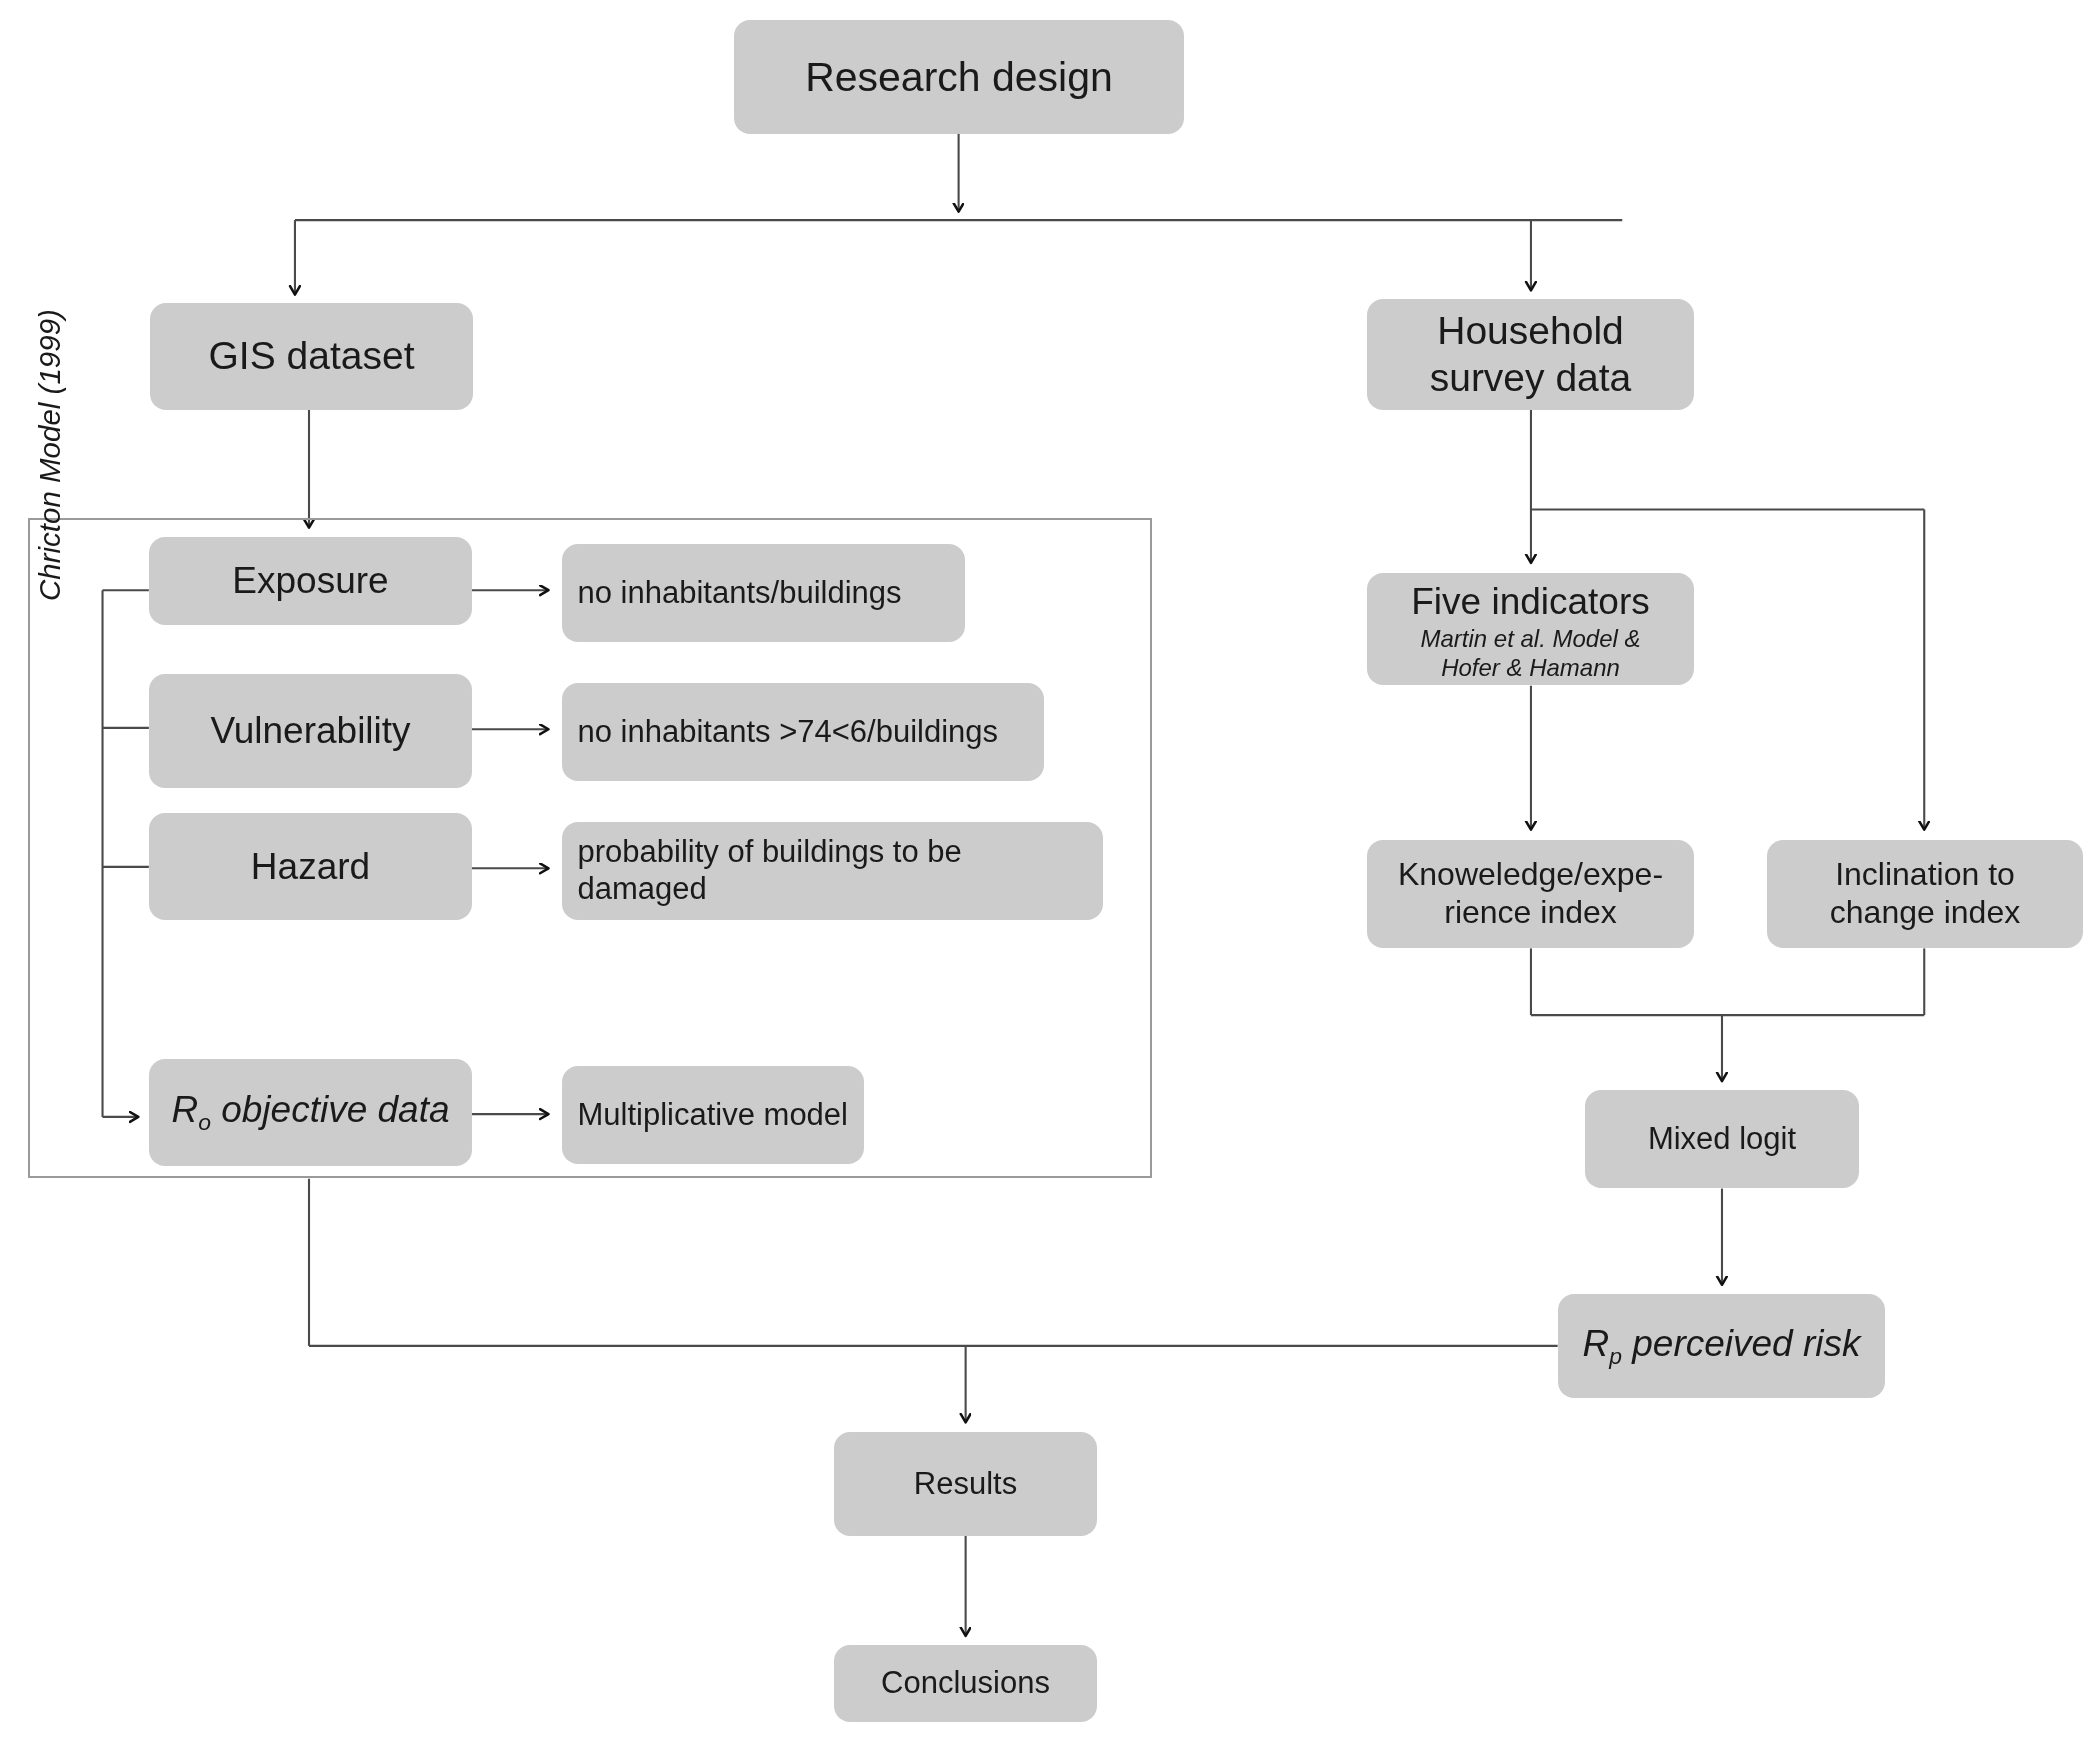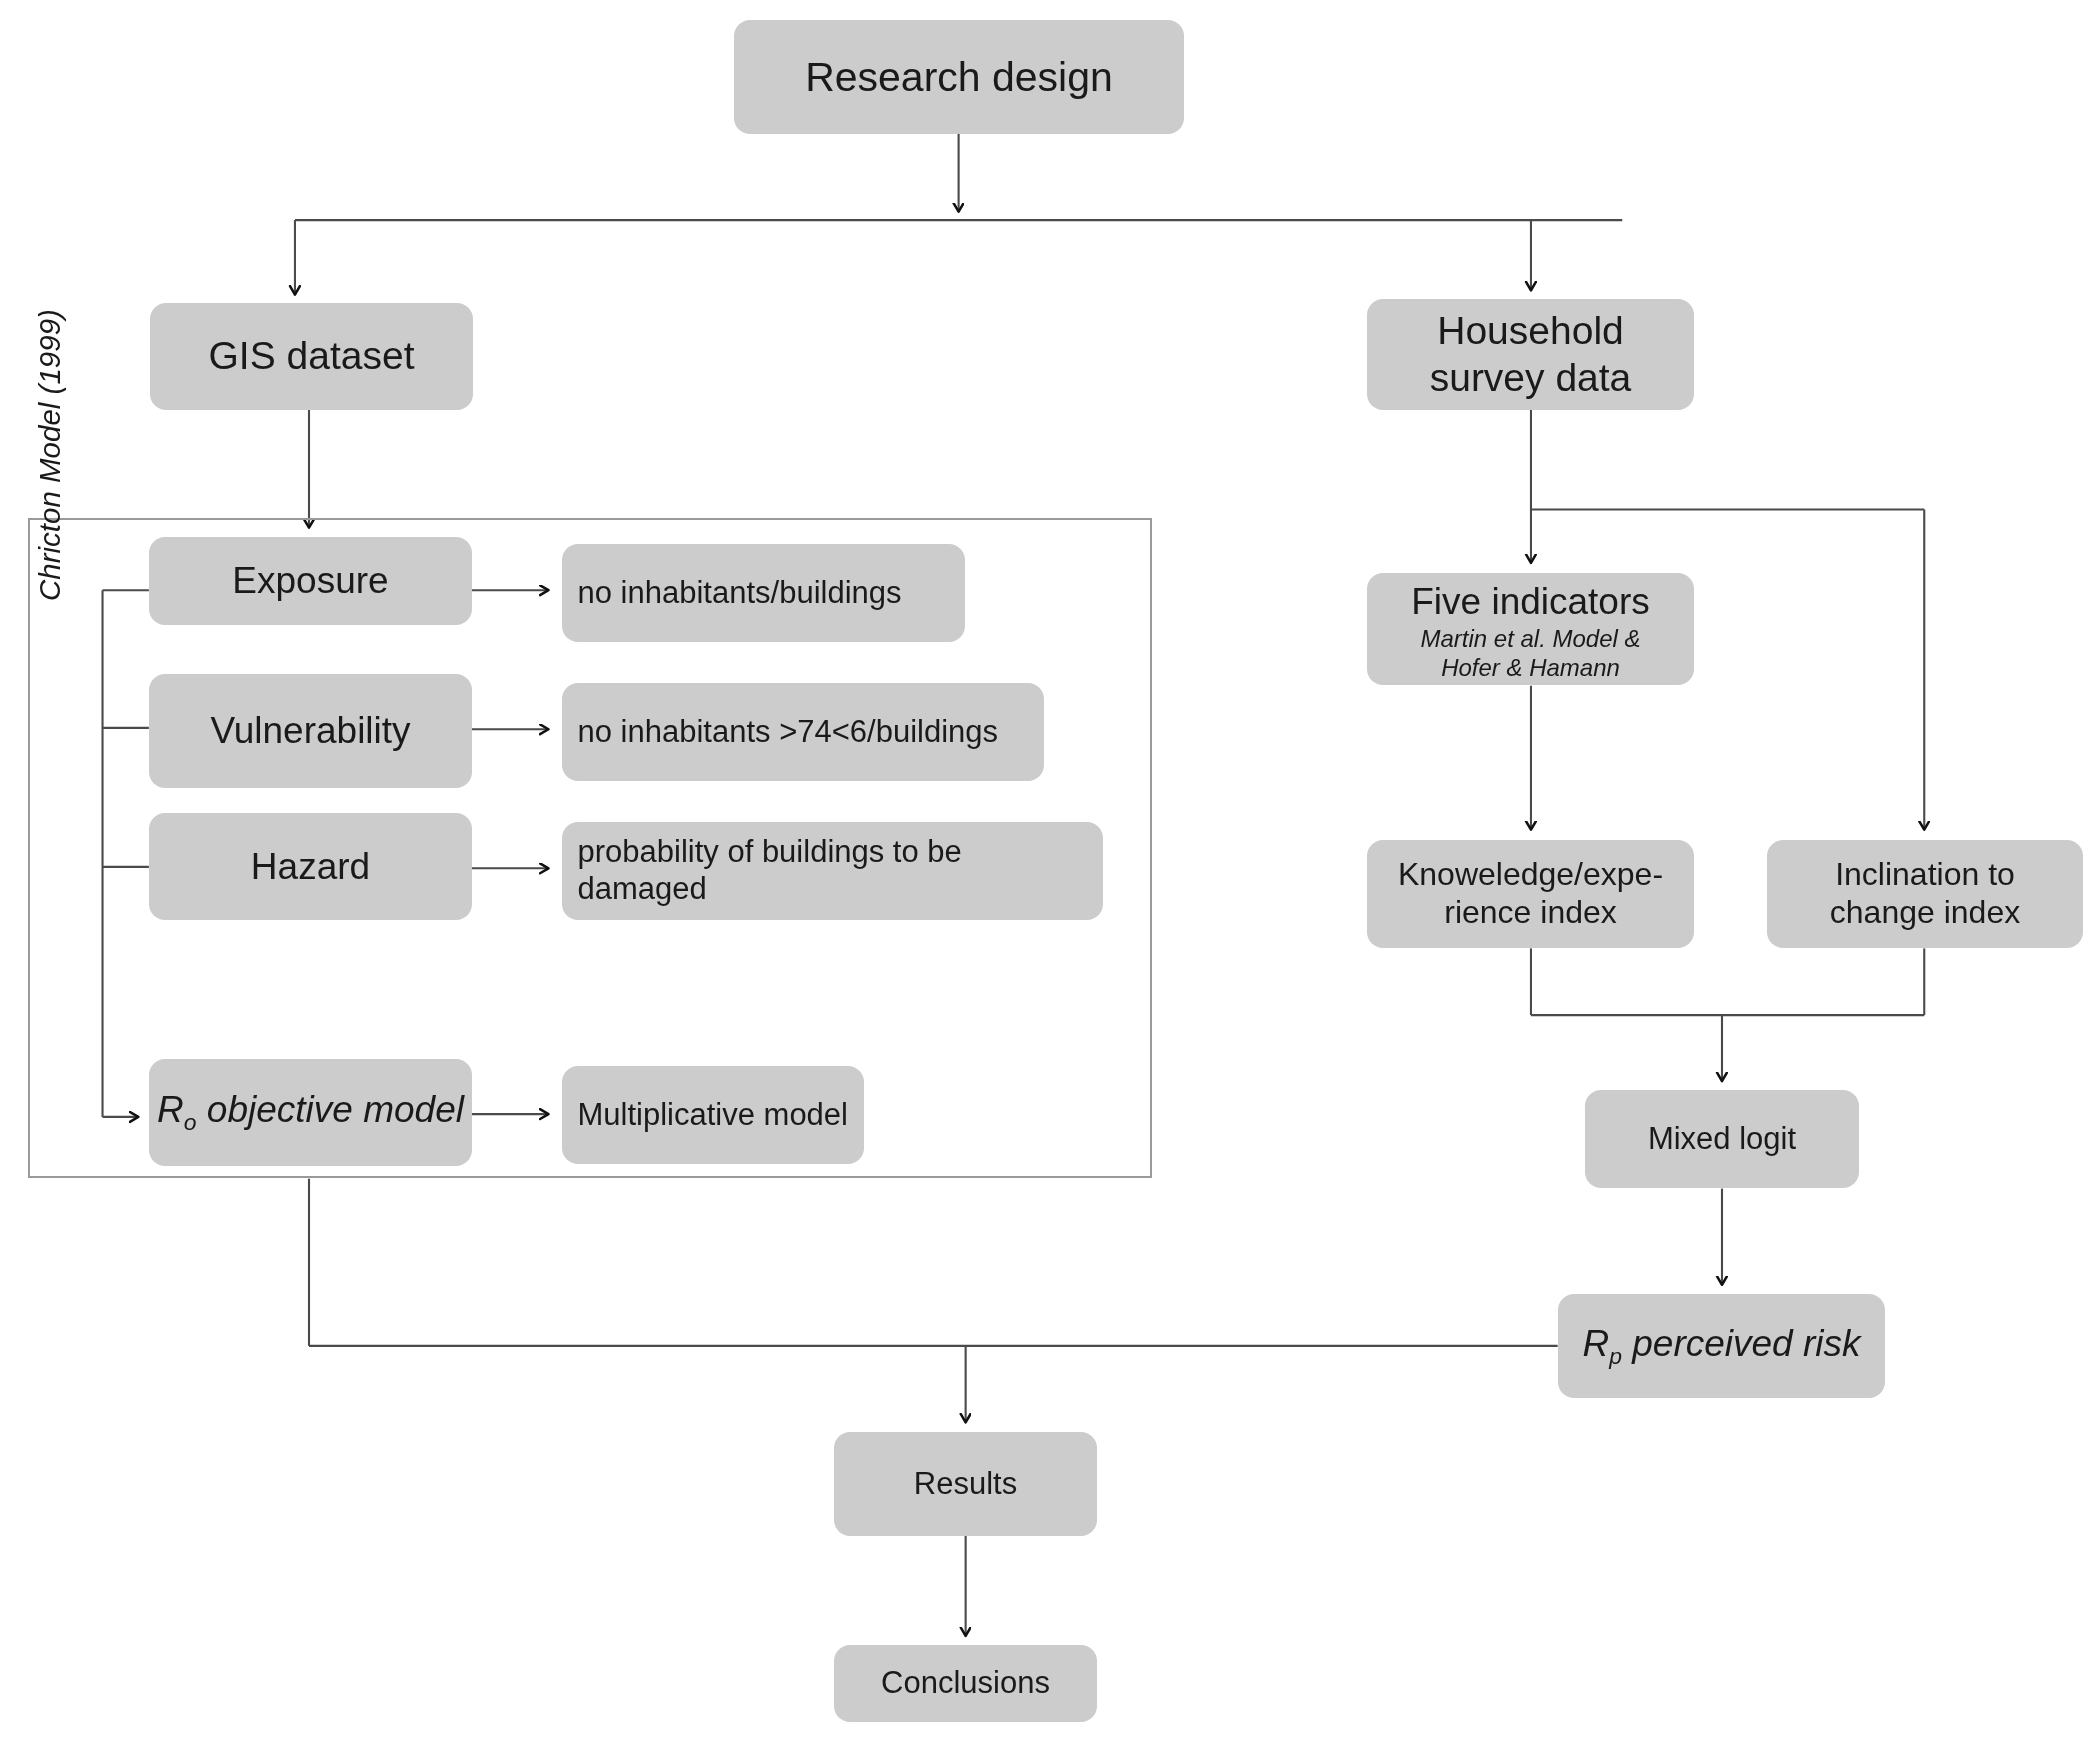--- a/index.html
+++ b/index.html
@@ -184,21 +184,21 @@
 
   <div class="node" id="node-vulnerability">
     <span class="n-title">Vulnerability</span>
   </div>
 
   <div class="node" id="node-hazard">
     <span class="n-title">Hazard</span>
   </div>
 
   <div class="node" id="node-objective-risk">
-    <span class="n-title italic"><span>R</span><span class="sub">o</span>&nbsp;<span>objective model</span></span>
+    <span class="n-title italic"><span>R</span><span class="sub">o</span>&nbsp;<span>objective data</span></span>
   </div>
 
   <div class="node" id="node-desc-exposure">
     <span class="n-title">no inhabitants/buildings</span>
   </div>
 
   <div class="node" id="node-desc-vulnerability">
     <span class="n-title">no inhabitants &gt;74&lt;6/buildings</span>
   </div>
 

